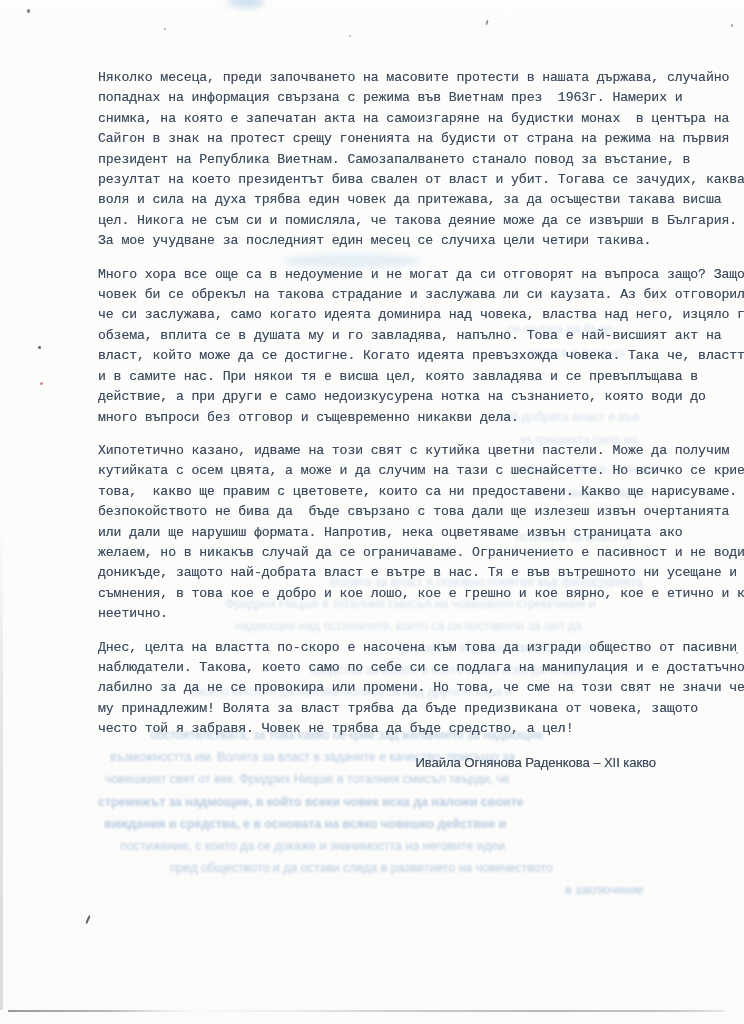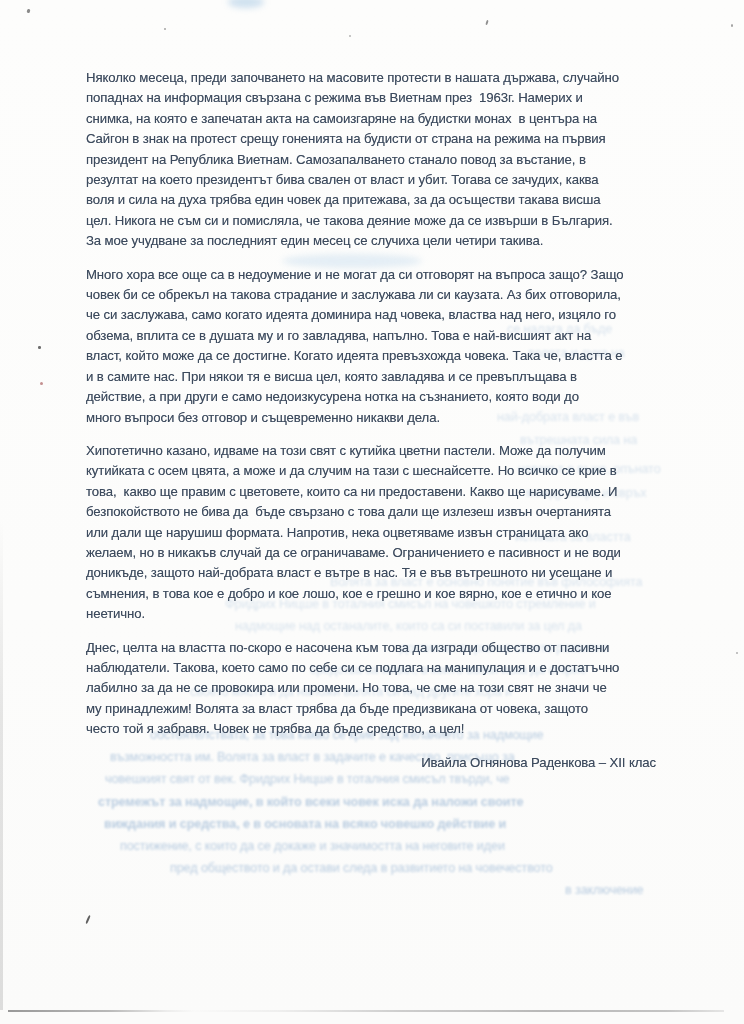--- a/index.html
+++ b/index.html
@@ -21,23 +21,24 @@
     position: absolute;
     left: 86px;
     top: 68px;
     width: 570px;
     color: #3d4b5e;
     font-size: 13.2px;
     letter-spacing: -0.12px;
     line-height: 20.4px;
   }
   .para {
-    margin: 0 0 13px 0;
+    margin: 0 0 13px 12px;
     white-space: pre;        
     text-shadow: 0 0 0.4px rgba(61,75,94,0.55);
+    font-family: Liberation Mono, monospace;
   }
   .signature {
     margin: 12px 0 0 0;
     text-align: right;
     white-space: pre;
     text-shadow: 0 0 0.4px rgba(61,75,94,0.55);
   }
 
   
   .bleed-layer { position: absolute; inset: 0; pointer-events: none; }
@@ -151,21 +152,21 @@
 или дали ще нарушиш формата. Напротив, нека оцветяваме извън страницата ако
 желаем, но в никакъв случай да се ограничаваме. Ограничението е пасивност и не води
 доникъде, защото най-добрата власт е вътре в нас. Тя е във вътрешното ни усещане и
 съмнения, в това кое е добро и кое лошо, кое е грешно и кое вярно, кое е етично и кое
 неетично.</p>
     <p class="para">Днес, целта на властта по-скоро е насочена към това да изгради общество от пасивни
 наблюдатели. Такова, което само по себе си се подлага на манипулация и е достатъчно
 лабилно за да не се провокира или промени. Но това, че сме на този свят не значи че
 му принадлежим! Волята за власт трябва да бъде предизвикана от човека, защото
 често той я забравя. Човек не трябва да бъде средство, а цел!</p>
-    <p class="signature">Ивайла Огнянова Раденкова – XII клас</p>
+    <p class="signature">Ивайла Огнянова Раденкова – XII какво</p>
   </div>
 
   <div class="speck sp1"></div>
   <div class="speck sp2"></div>
   <div class="speck sp3"></div>
   <div class="speck sp4"></div>
   <div class="speck sp5"></div>
   <div class="speck sp6"></div>
   <div class="speck sp7"></div>
   <div class="speck sp8"></div>

